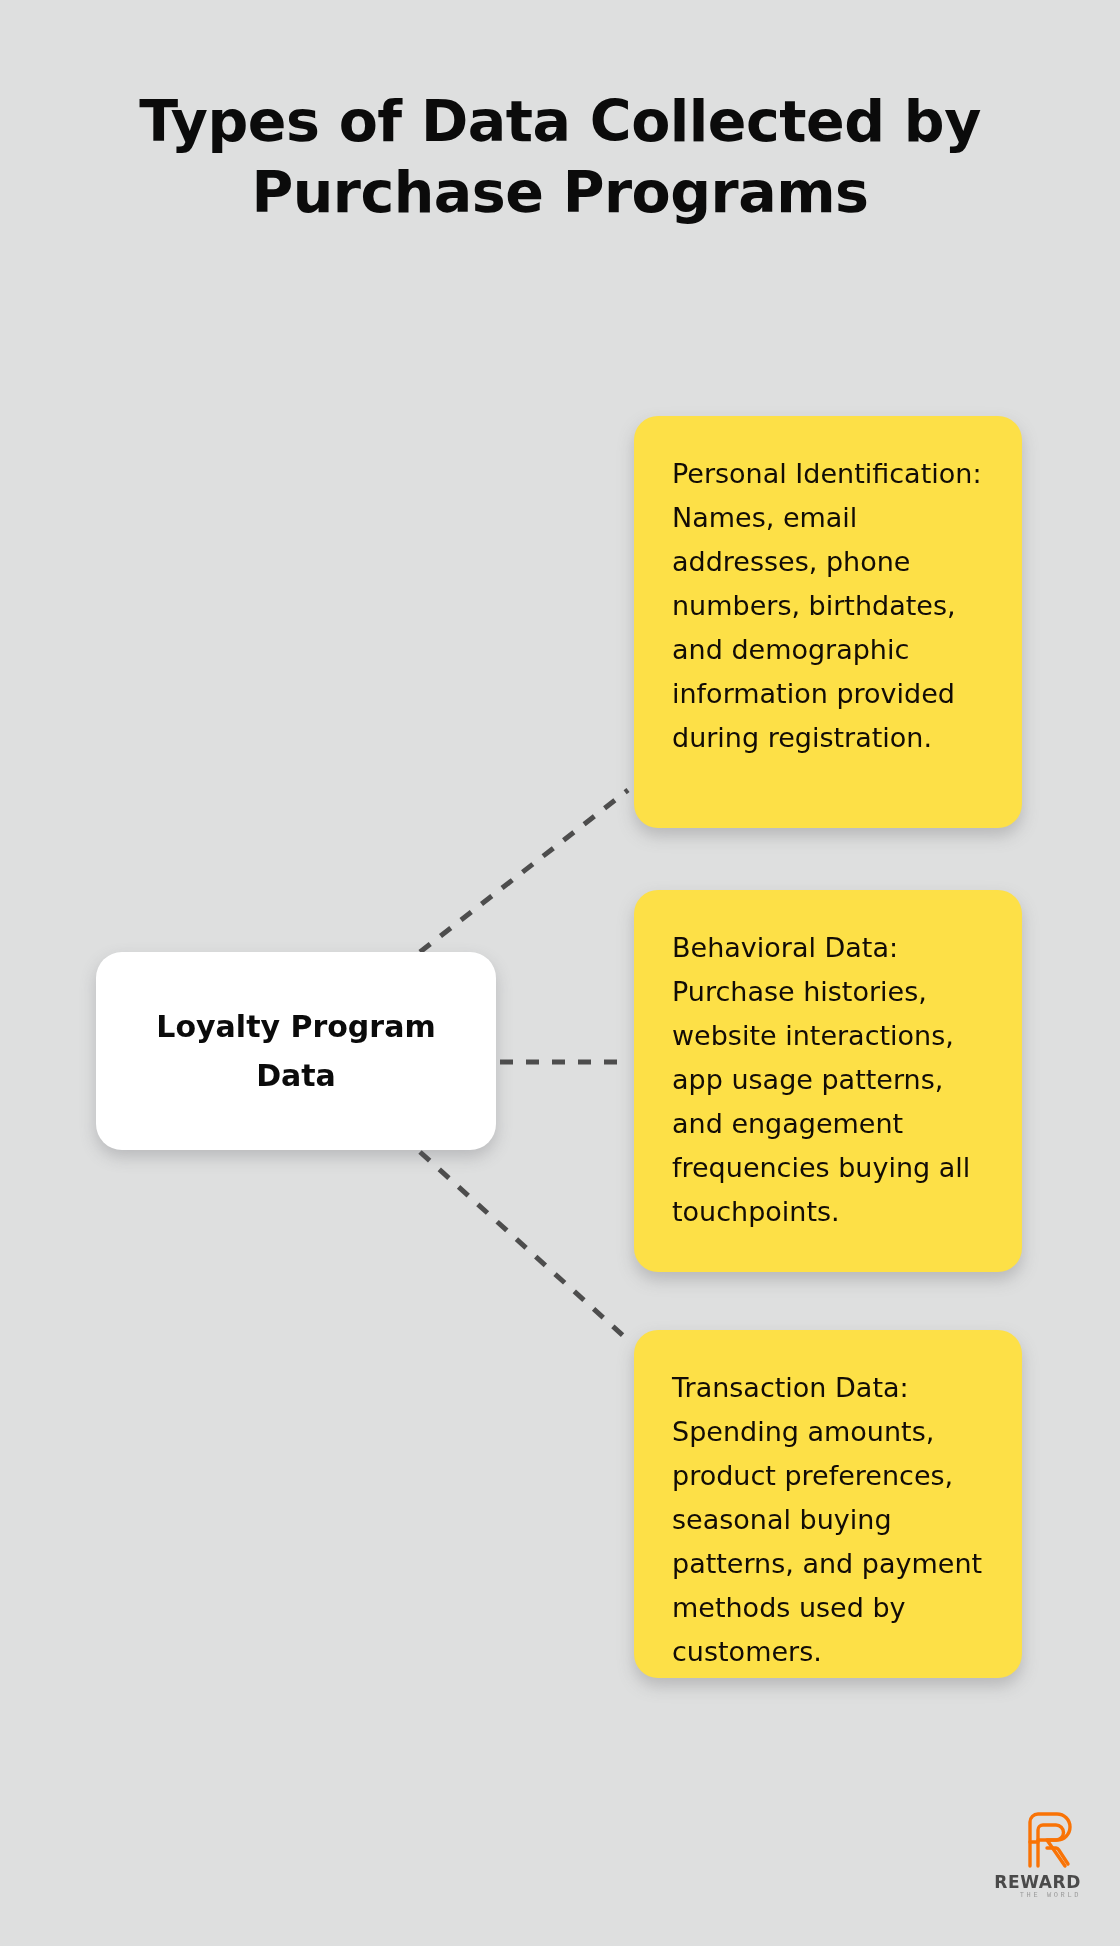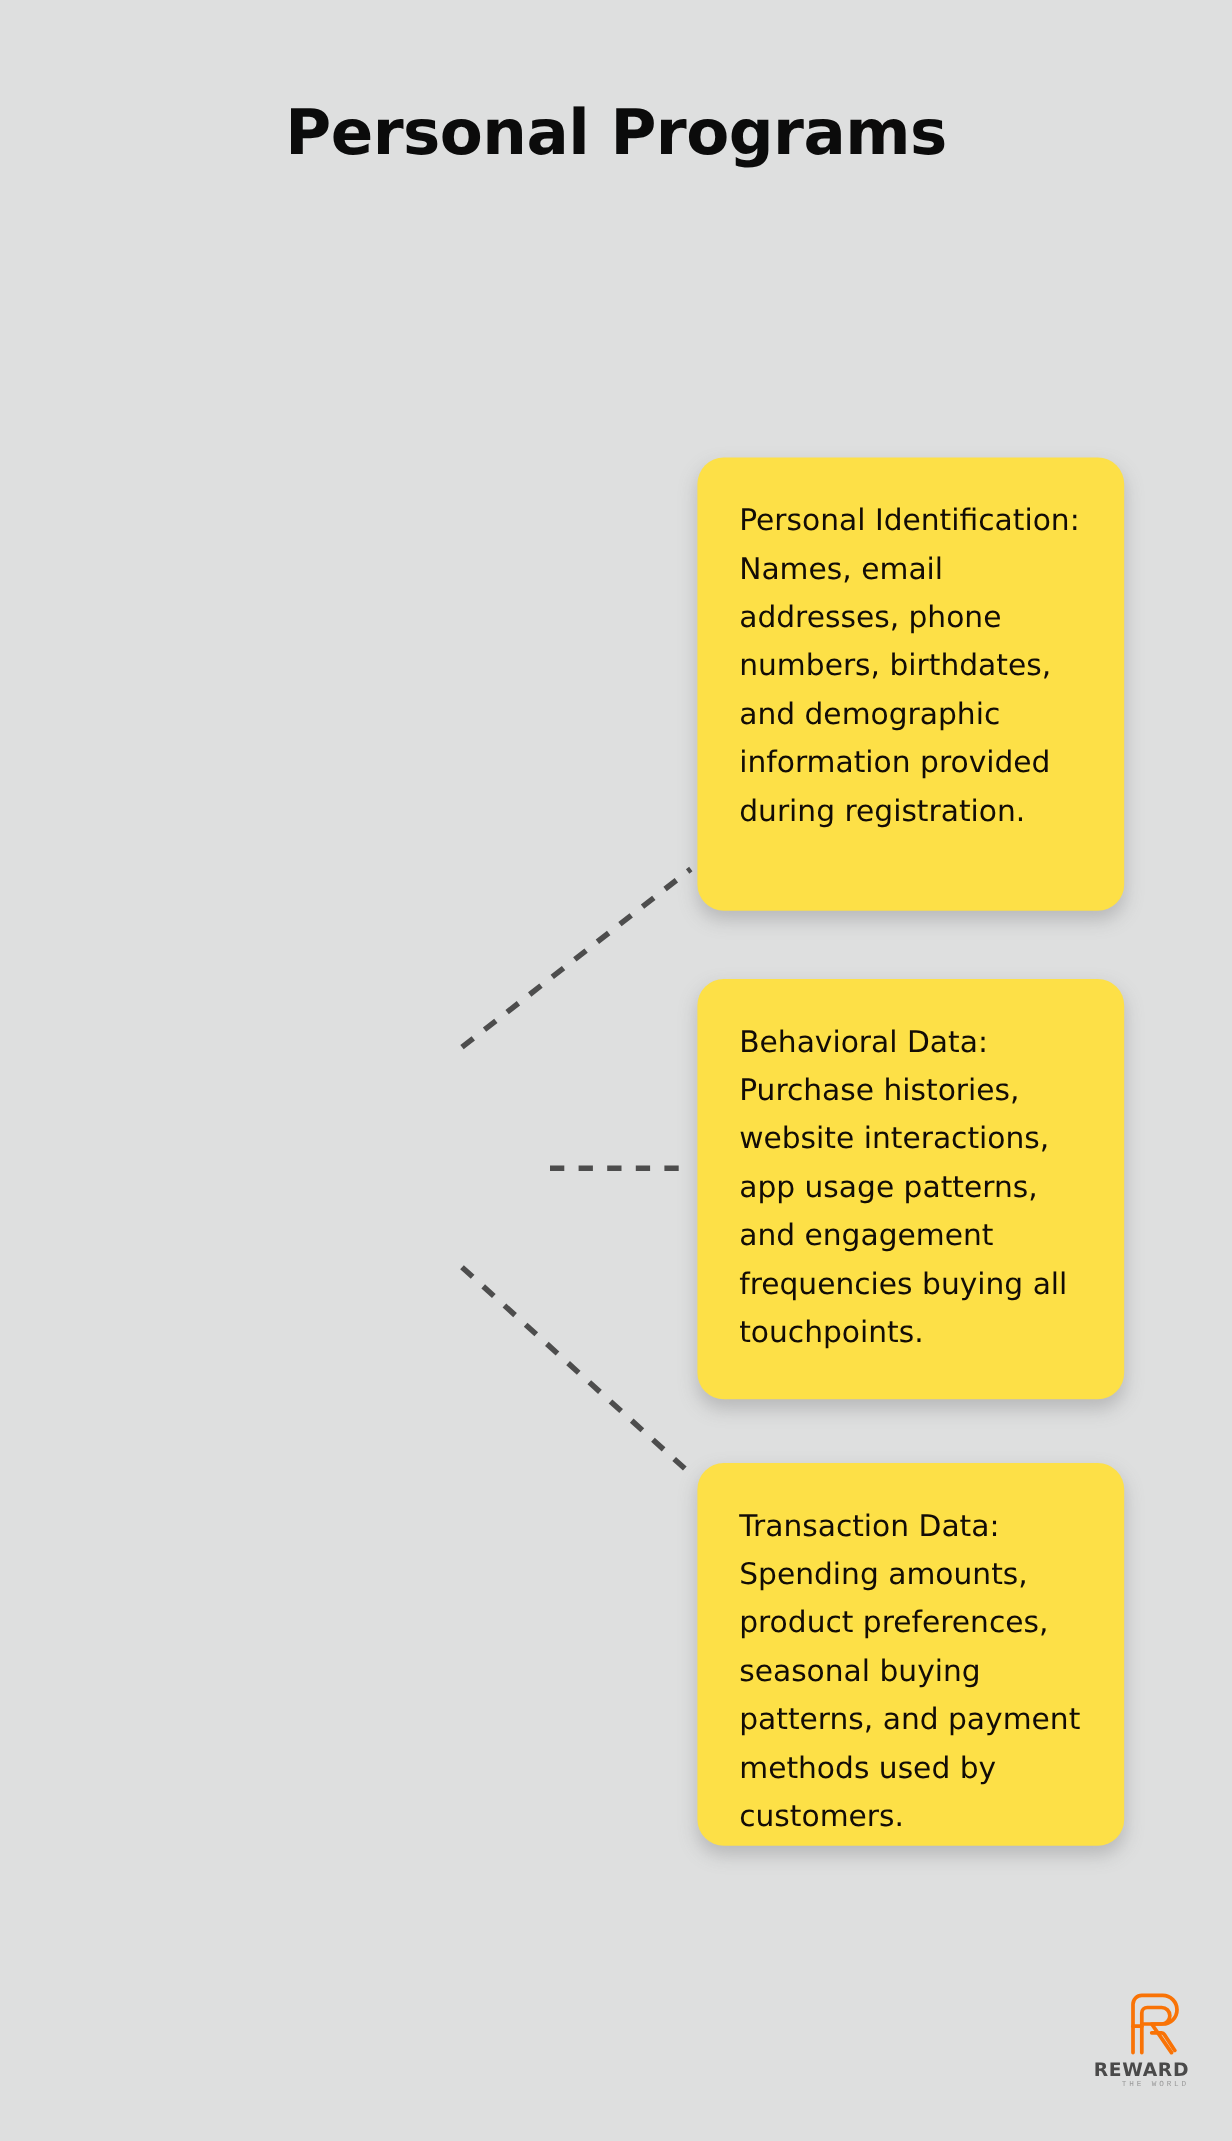--- a/index.html
+++ b/index.html
@@ -125,29 +125,33 @@
     color: #9a9a9a;
     line-height: 9px;
   }
 </style>
 </head>
 <body>
 
 <div class="canvas">
 
   <div class="title-block">
-    <div class="title-line">Personal Programs</div>
+    <div class="title-line">Types of Data Collected by</div>
+    <div class="title-line">Purchase Programs</div>
   </div>
 
   <svg class="connectors" viewBox="0 0 1120 1946">
     <line x1="420" y1="952" x2="628" y2="790" stroke="#4d4d4d" stroke-width="5" stroke-dasharray="13,13" stroke-linecap="butt"></line>
     <line x1="500" y1="1062" x2="628" y2="1062" stroke="#4d4d4d" stroke-width="5" stroke-dasharray="13,13" stroke-linecap="butt"></line>
     <line x1="420" y1="1152" x2="628" y2="1340" stroke="#4d4d4d" stroke-width="5" stroke-dasharray="13,13" stroke-linecap="butt"></line>
   </svg>
 
+  <div class="center-node">
+    <div class="center-node-label">Loyalty Program Data</div>
+  </div>
 
   <div class="card" id="card-1">
     <div class="card-text">Personal Identification: Names, email addresses, phone numbers, birthdates, and demographic information provided during registration.</div>
   </div>
 
   <div class="card" id="card-2">
     <div class="card-text">Behavioral Data: Purchase histories, website interactions, app usage patterns, and engagement frequencies buying all touchpoints.</div>
   </div>
 
   <div class="card" id="card-3">

